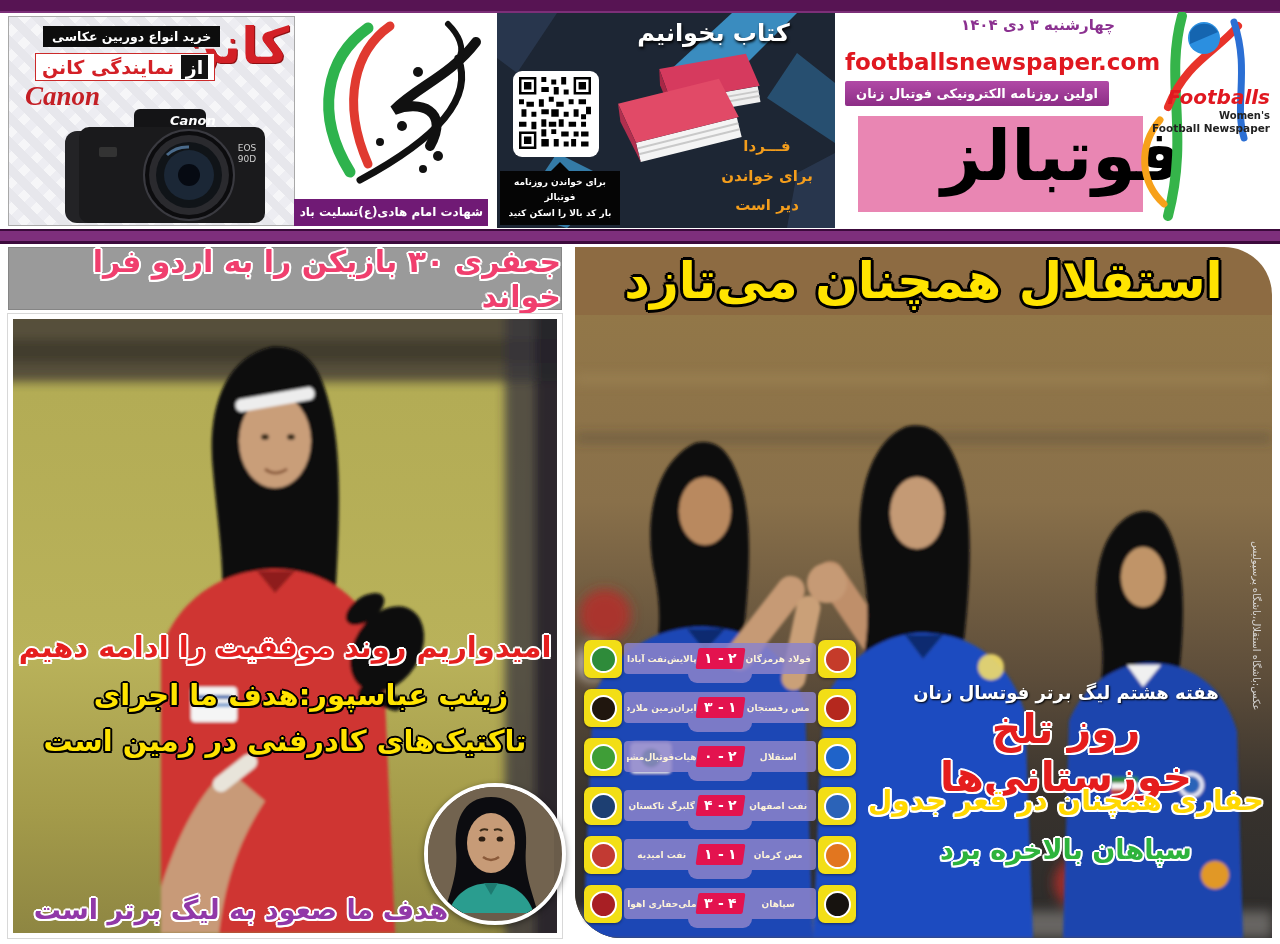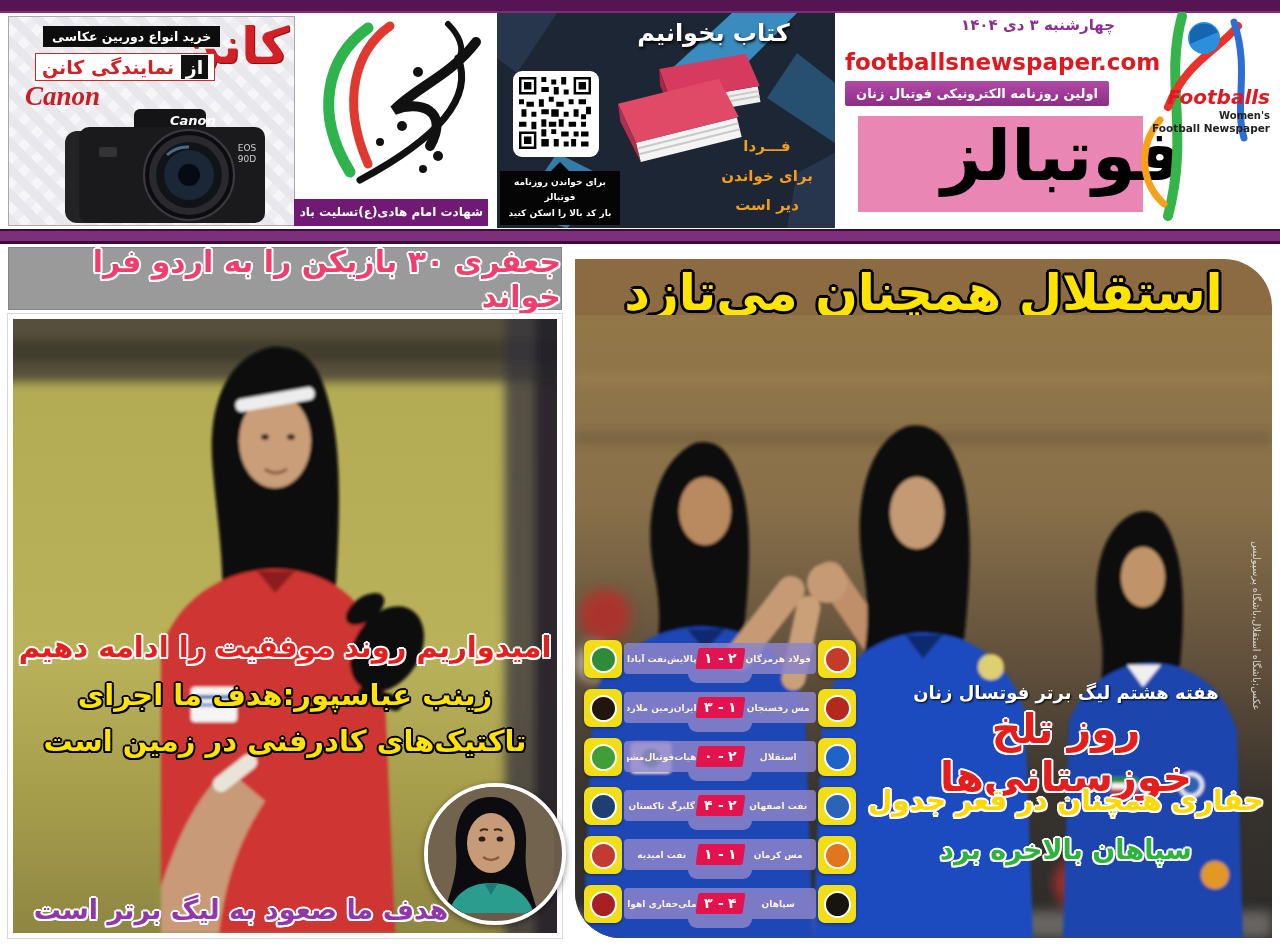--- a/index.html
+++ b/index.html
@@ -54,32 +54,32 @@
     background:linear-gradient(180deg,#3c0a3c 0 2px,#7e2f7c 2px 12px,#3c0a3c 12px 15px);}
 
   
   .lh-box{left:8px;top:247px;width:554px;height:63px;background:#9a9a9a;border:1px solid #858585;box-sizing:border-box;
     display:flex;align-items:center;justify-content:center;}
   .lh-text{color:#f03f6e;font-size:30px;font-weight:bold;direction:rtl;
     text-shadow:2px 0 0 #fff,-2px 0 0 #fff,0 2px 0 #fff,0 -2px 0 #fff,1.5px 1.5px 0 #fff,-1.5px -1.5px 0 #fff,-1.5px 1.5px 0 #fff,1.5px -1.5px 0 #fff;}
   .photo-left{left:8px;top:314px;width:554px;height:624px;border:5px solid #fff;box-sizing:border-box;
     box-shadow:0 0 0 1px #d8d8d8;overflow:hidden;background:#a9a14f;}
   .lq1{left:8px;top:630px;width:554px;color:#e51f1f;font-size:29px;}
-  .lq2a{left:8px;top:678px;width:554px;color:#ffe400;font-size:29px;}
+  .lq2a{left:24px;top:678px;width:554px;color:#ffe400;font-size:29px;}
   .lq2b{left:8px;top:724px;width:554px;color:#ffe400;font-size:29px;}
   .lq-box{left:26px;top:788px;width:398px;height:96px;background:#ef5e6b;border-radius:14px;border:2px solid #f8a7af;
     box-sizing:border-box;display:flex;flex-direction:column;justify-content:center;}
   .lq-box div{color:#3fe3e0;font-size:25px;line-height:38px;}
   .portrait{left:424px;top:783px;width:134px;height:134px;border-radius:50%;border:4px solid #fff;overflow:hidden;
     box-shadow:0 2px 6px rgba(0,0,0,.45);background:#6a5c4a;}
   .lq4{left:8px;top:894px;width:466px;color:#9138a8;font-size:27px;}
 
   
   .rh-box{left:575px;top:247px;width:697px;height:68px;background:#8d6b42;border-radius:0 48px 0 0;
-    display:flex;align-items:center;justify-content:center;margin-top:12px;}
+    display:flex;align-items:center;justify-content:center;}
   .rh-text{color:#ffe400;font-size:50px;font-weight:bold;direction:rtl;
     text-shadow:3px 0 0 #000,-3px 0 0 #000,0 3px 0 #000,0 -3px 0 #000,2px 2px 0 #000,-2px -2px 0 #000,-2px 2px 0 #000,2px -2px 0 #000;}
   .photo-right{left:575px;top:315px;width:697px;height:623px;border-radius:0 0 0 46px;overflow:hidden;background:#6b583c;}
   .credit{left:1251px;top:400px;height:310px;writing-mode:vertical-rl;text-orientation:mixed;color:#e3e3e3;font-size:10px;direction:rtl;opacity:.9;}
 
   .rk{left:862px;top:682px;width:408px;color:#fff;font-size:18px;text-shadow:1px 1px 2px #000;}
   .rs1{left:862px;top:705px;width:408px;color:#e51d1d;font-size:41px;}
   .rs2{left:862px;top:784px;width:408px;color:#ffd800;font-size:28px;}
   .rs3{left:862px;top:834px;width:408px;color:#2db33c;font-size:27px;}
 

